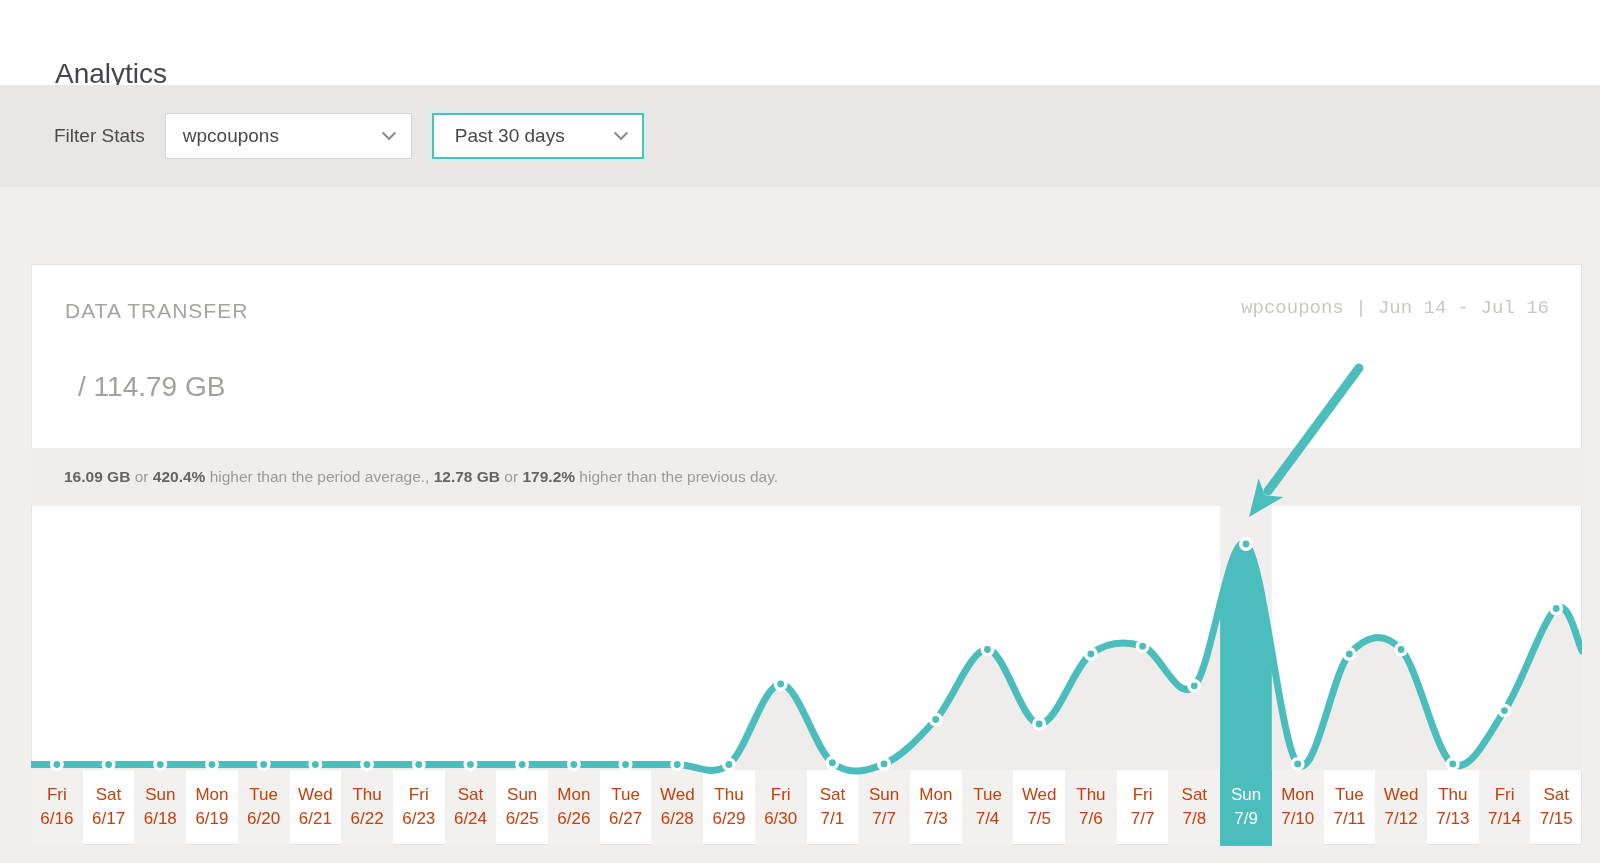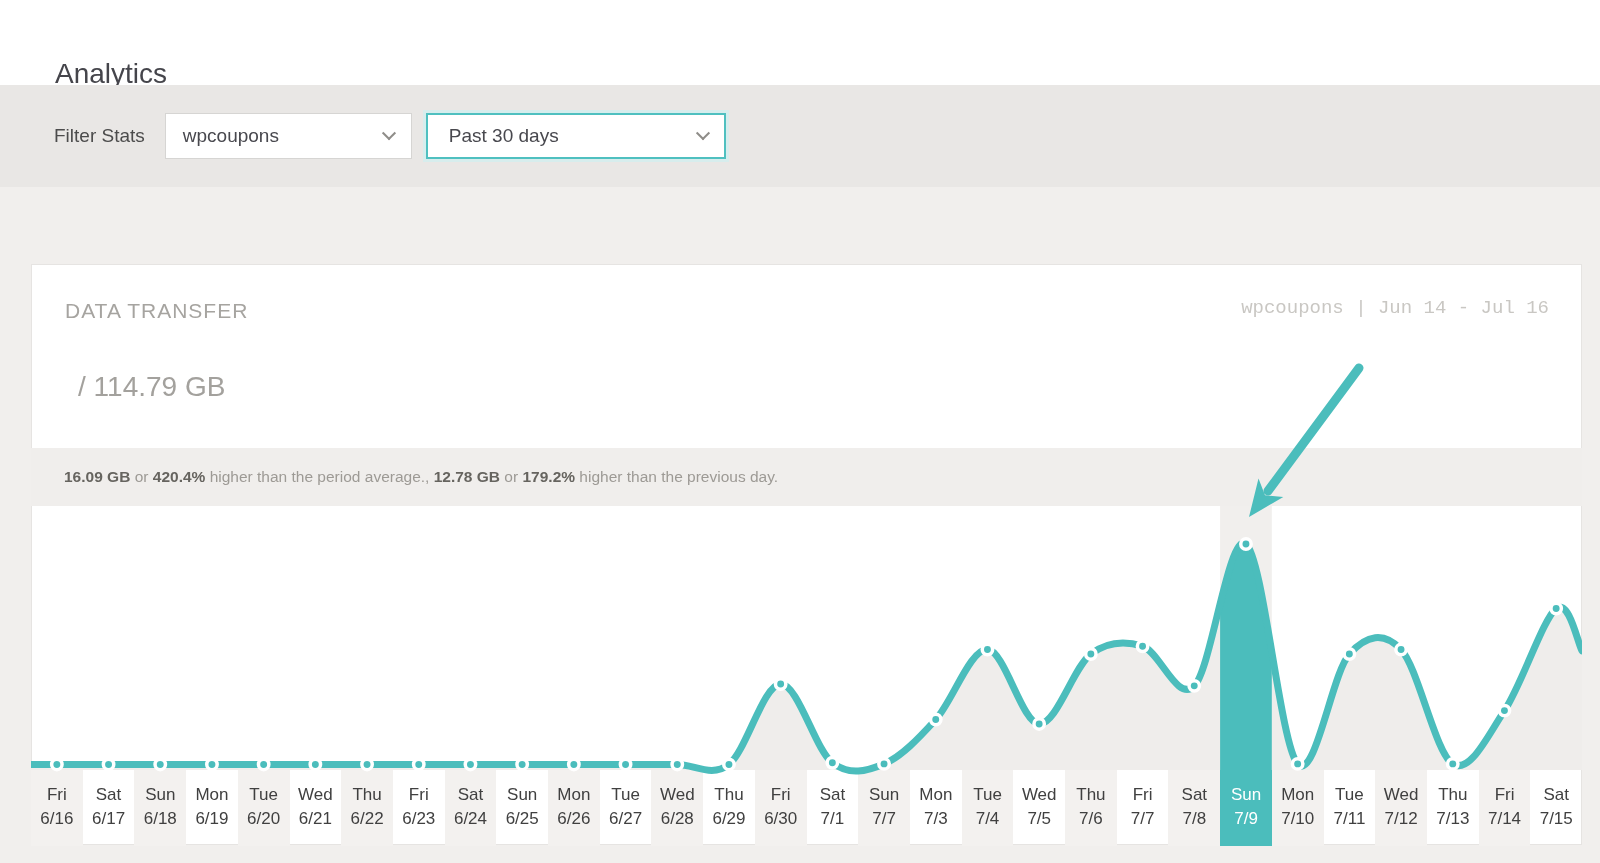--- a/index.html
+++ b/index.html
@@ -9,21 +9,21 @@
   
   .top-band { position:absolute; left:0; top:0; width:1600px; height:85px; background:#ffffff; }
   .page-title { position:absolute; left:55px; top:14px; font-size:28px; font-weight:400; color:#45454b;margin-top:44px; }
 
   .filter-bar { position:absolute; left:0; top:85px; width:1600px; height:102px;
     background:#e9e7e5; display:flex; align-items:center; }
   .filter-label { margin-left:54px; font-size:19px; color:#4c4c4c; }
   .select { height:46px; background:#fff; display:flex; align-items:center;
     justify-content:space-between; cursor:pointer; }
   .select.site { margin-left:20px; width:247px; border:1px solid #d6d5d3; padding:0 17px 0 17px;gap:18px; }
-  .select.range { margin-left:14px; width:300px; border:2px solid #4fc0c0;
+  .select.range { margin-left:20px; width:212px; border:2px solid #4fc0c0;
     box-shadow:0 0 0 3px #d7eded; padding:0 16px 0 21px; }
   .select .val { font-size:19px; color:#48484e; }
   .chev { width:10px; height:10px; border-right:2px solid #8f8d89; border-bottom:2px solid #8f8d89;
     transform:rotate(45deg) translate(-2px,-2px); flex:0 0 auto; }
 
   
   .card { position:absolute; left:31px; top:264px; width:1551px; height:581px;
     background:#ffffff; border:1px solid #e6e4e2; }
   .card-title { position:absolute; left:33px; top:34px; font-size:21px; color:#a6a4a0; letter-spacing:1px; }
   .card-meta { position:absolute; right:32px; top:32px; font-size:19px; color:#c9c7c3;font-family:Liberation Mono, monospace; }
@@ -32,21 +32,21 @@
   .usage-total { font-size:28px; color:#a3a19d; margin-left:13px; }
   .summary-bar { position:absolute; left:-1px; right:-1px; top:183px; height:58px;
     background:#f0eeec; display:flex; align-items:center; }
   .summary-text { margin-left:33px; font-size:15.5px; color:#9d9a95; }
   .summary-text .strong { color:#66645f; font-weight:700; }
 
   
   .chart { position:absolute; left:-1px; top:241px; width:1551px; height:340px; }
   .x-labels { position:absolute; left:0; top:264px; width:1551px; height:76px; display:flex; }
   .x-cell { flex:1 1 0; text-align:center; padding-top:13px; font-size:17px;
-    line-height:24px; color:#404040; cursor:pointer; }
+    line-height:24px; color:#c2410c; cursor:pointer; }
   .x-cell.striped { background:#f3f1ef; }
   .x-cell.hl { background:#4bbdbc; color:#ffffff; }
   .chart svg.plot { position:absolute; left:0; top:0; pointer-events:none; }
 
   .arrow-layer { position:absolute; left:0; top:0; width:1551px; height:581px; pointer-events:none; }
 </style>
 </head>
 <body>
 
 <div class="top-band">

